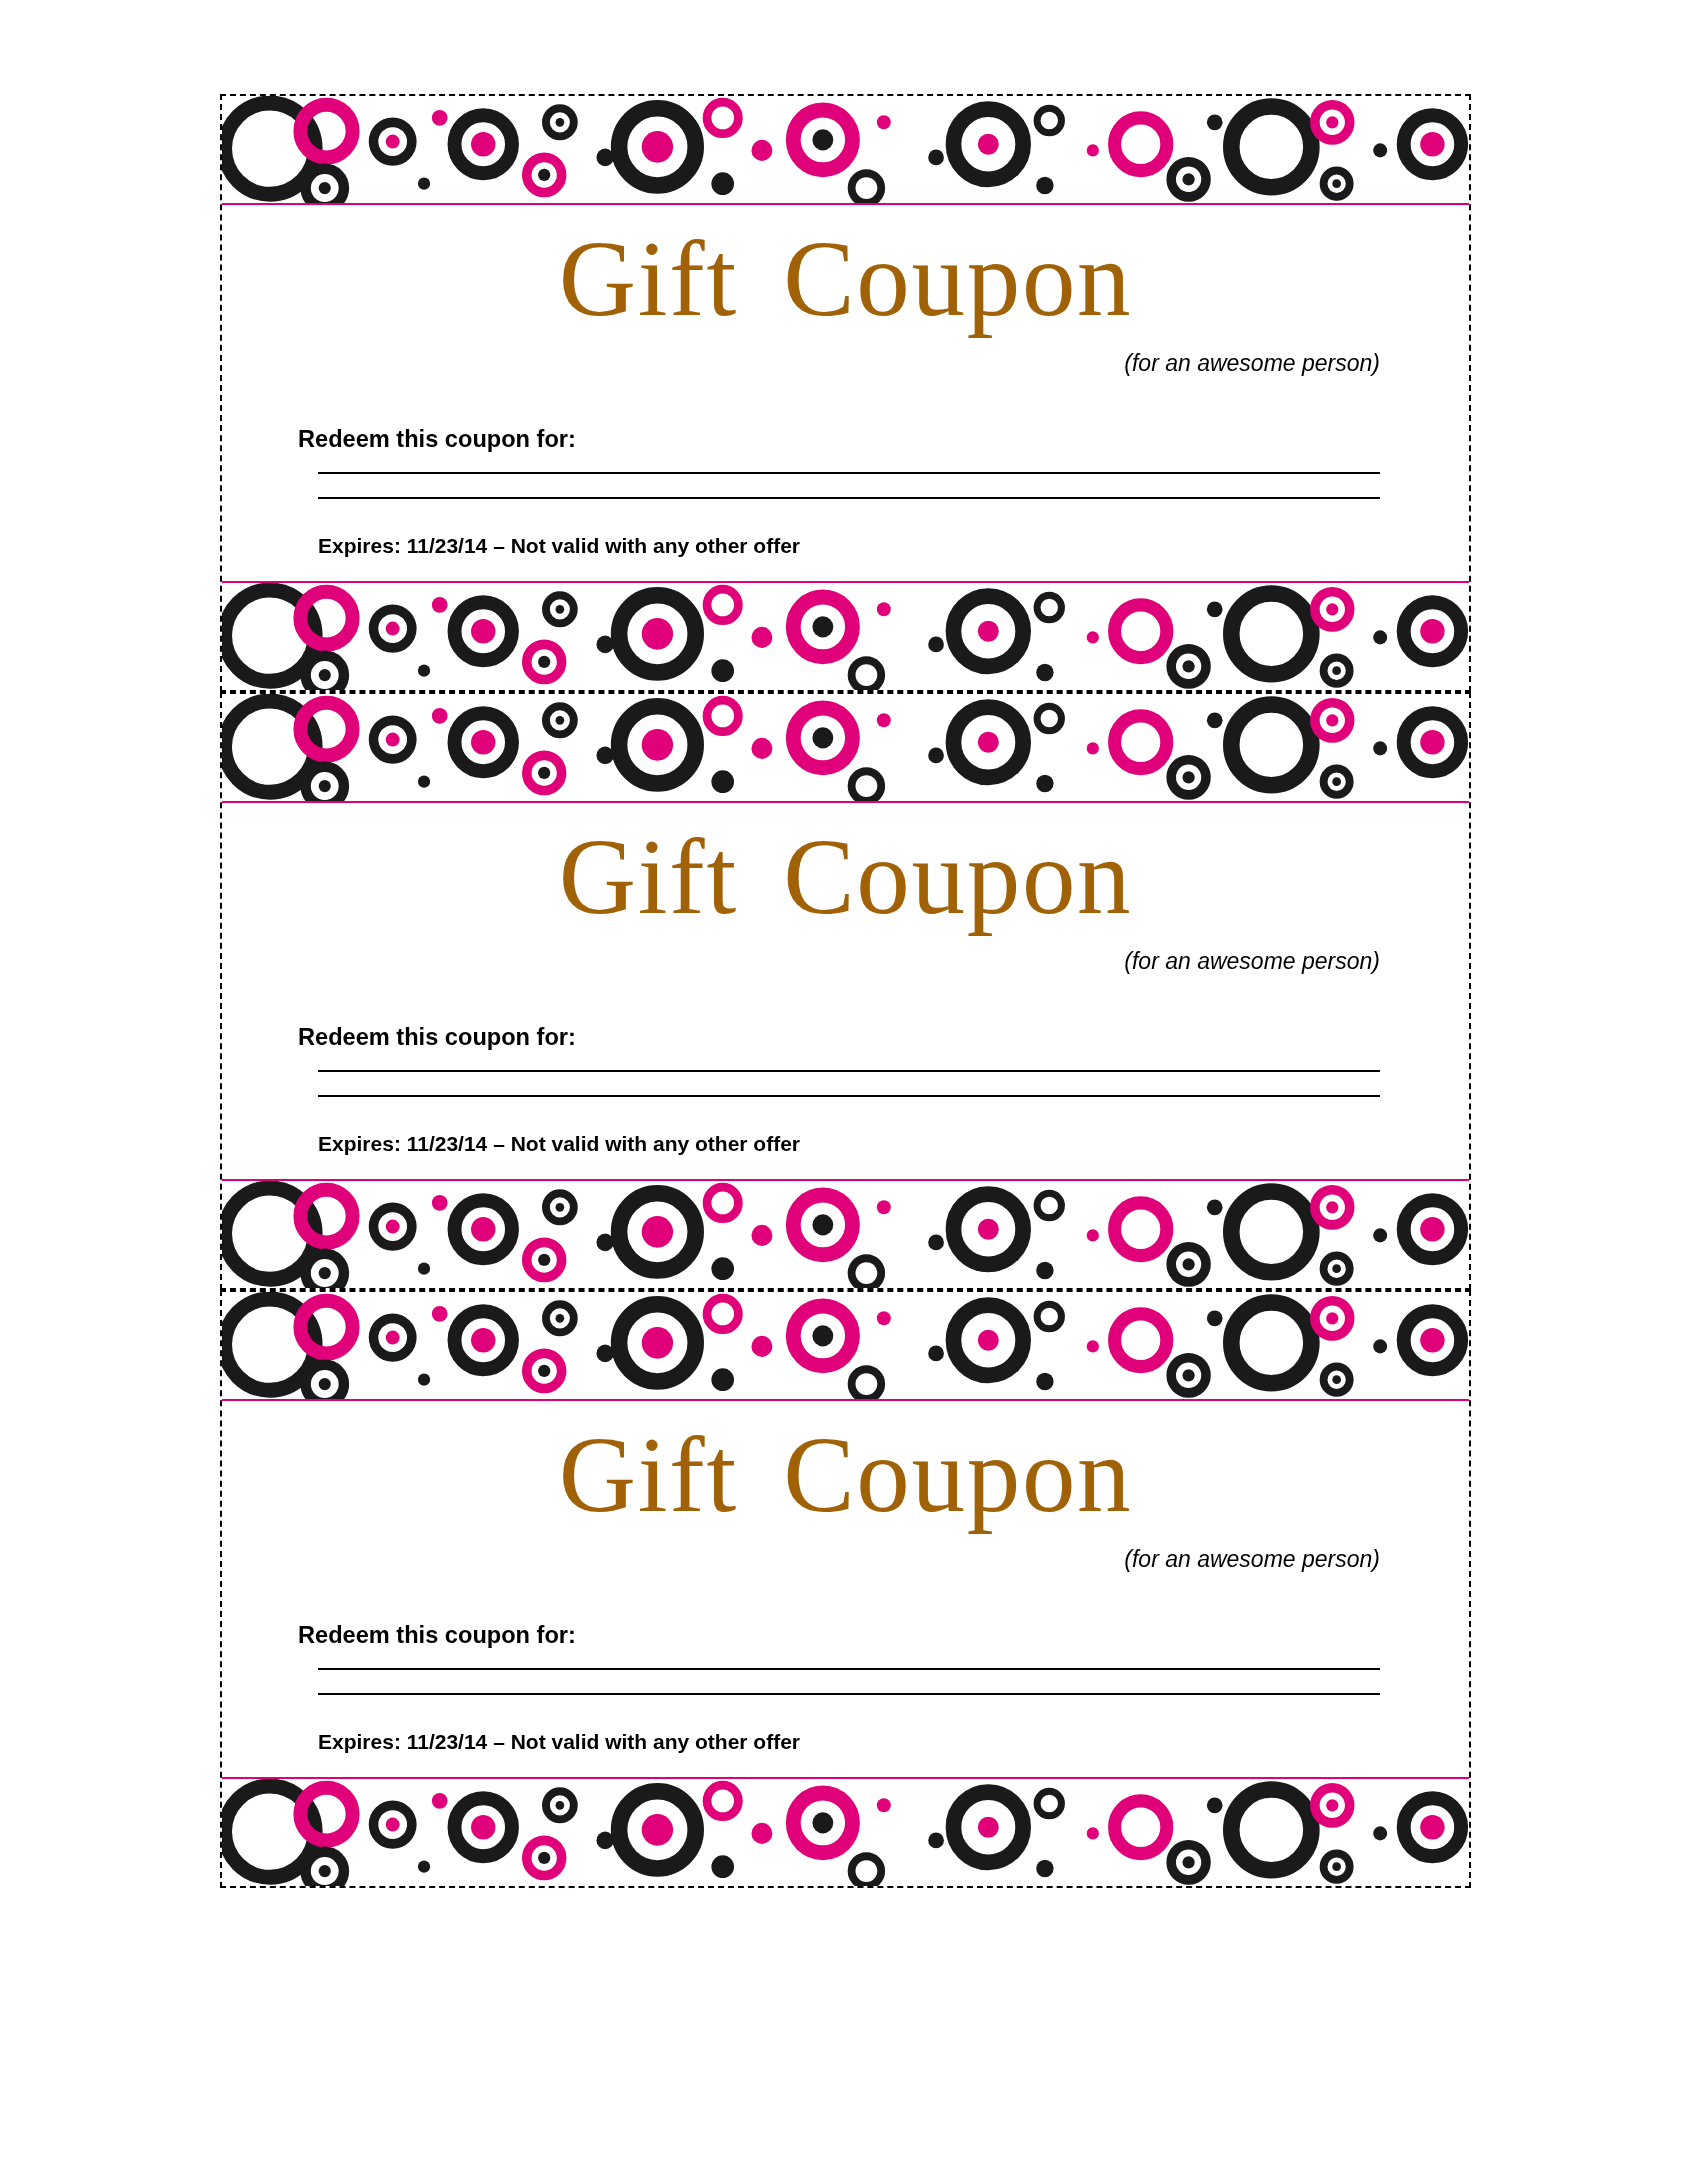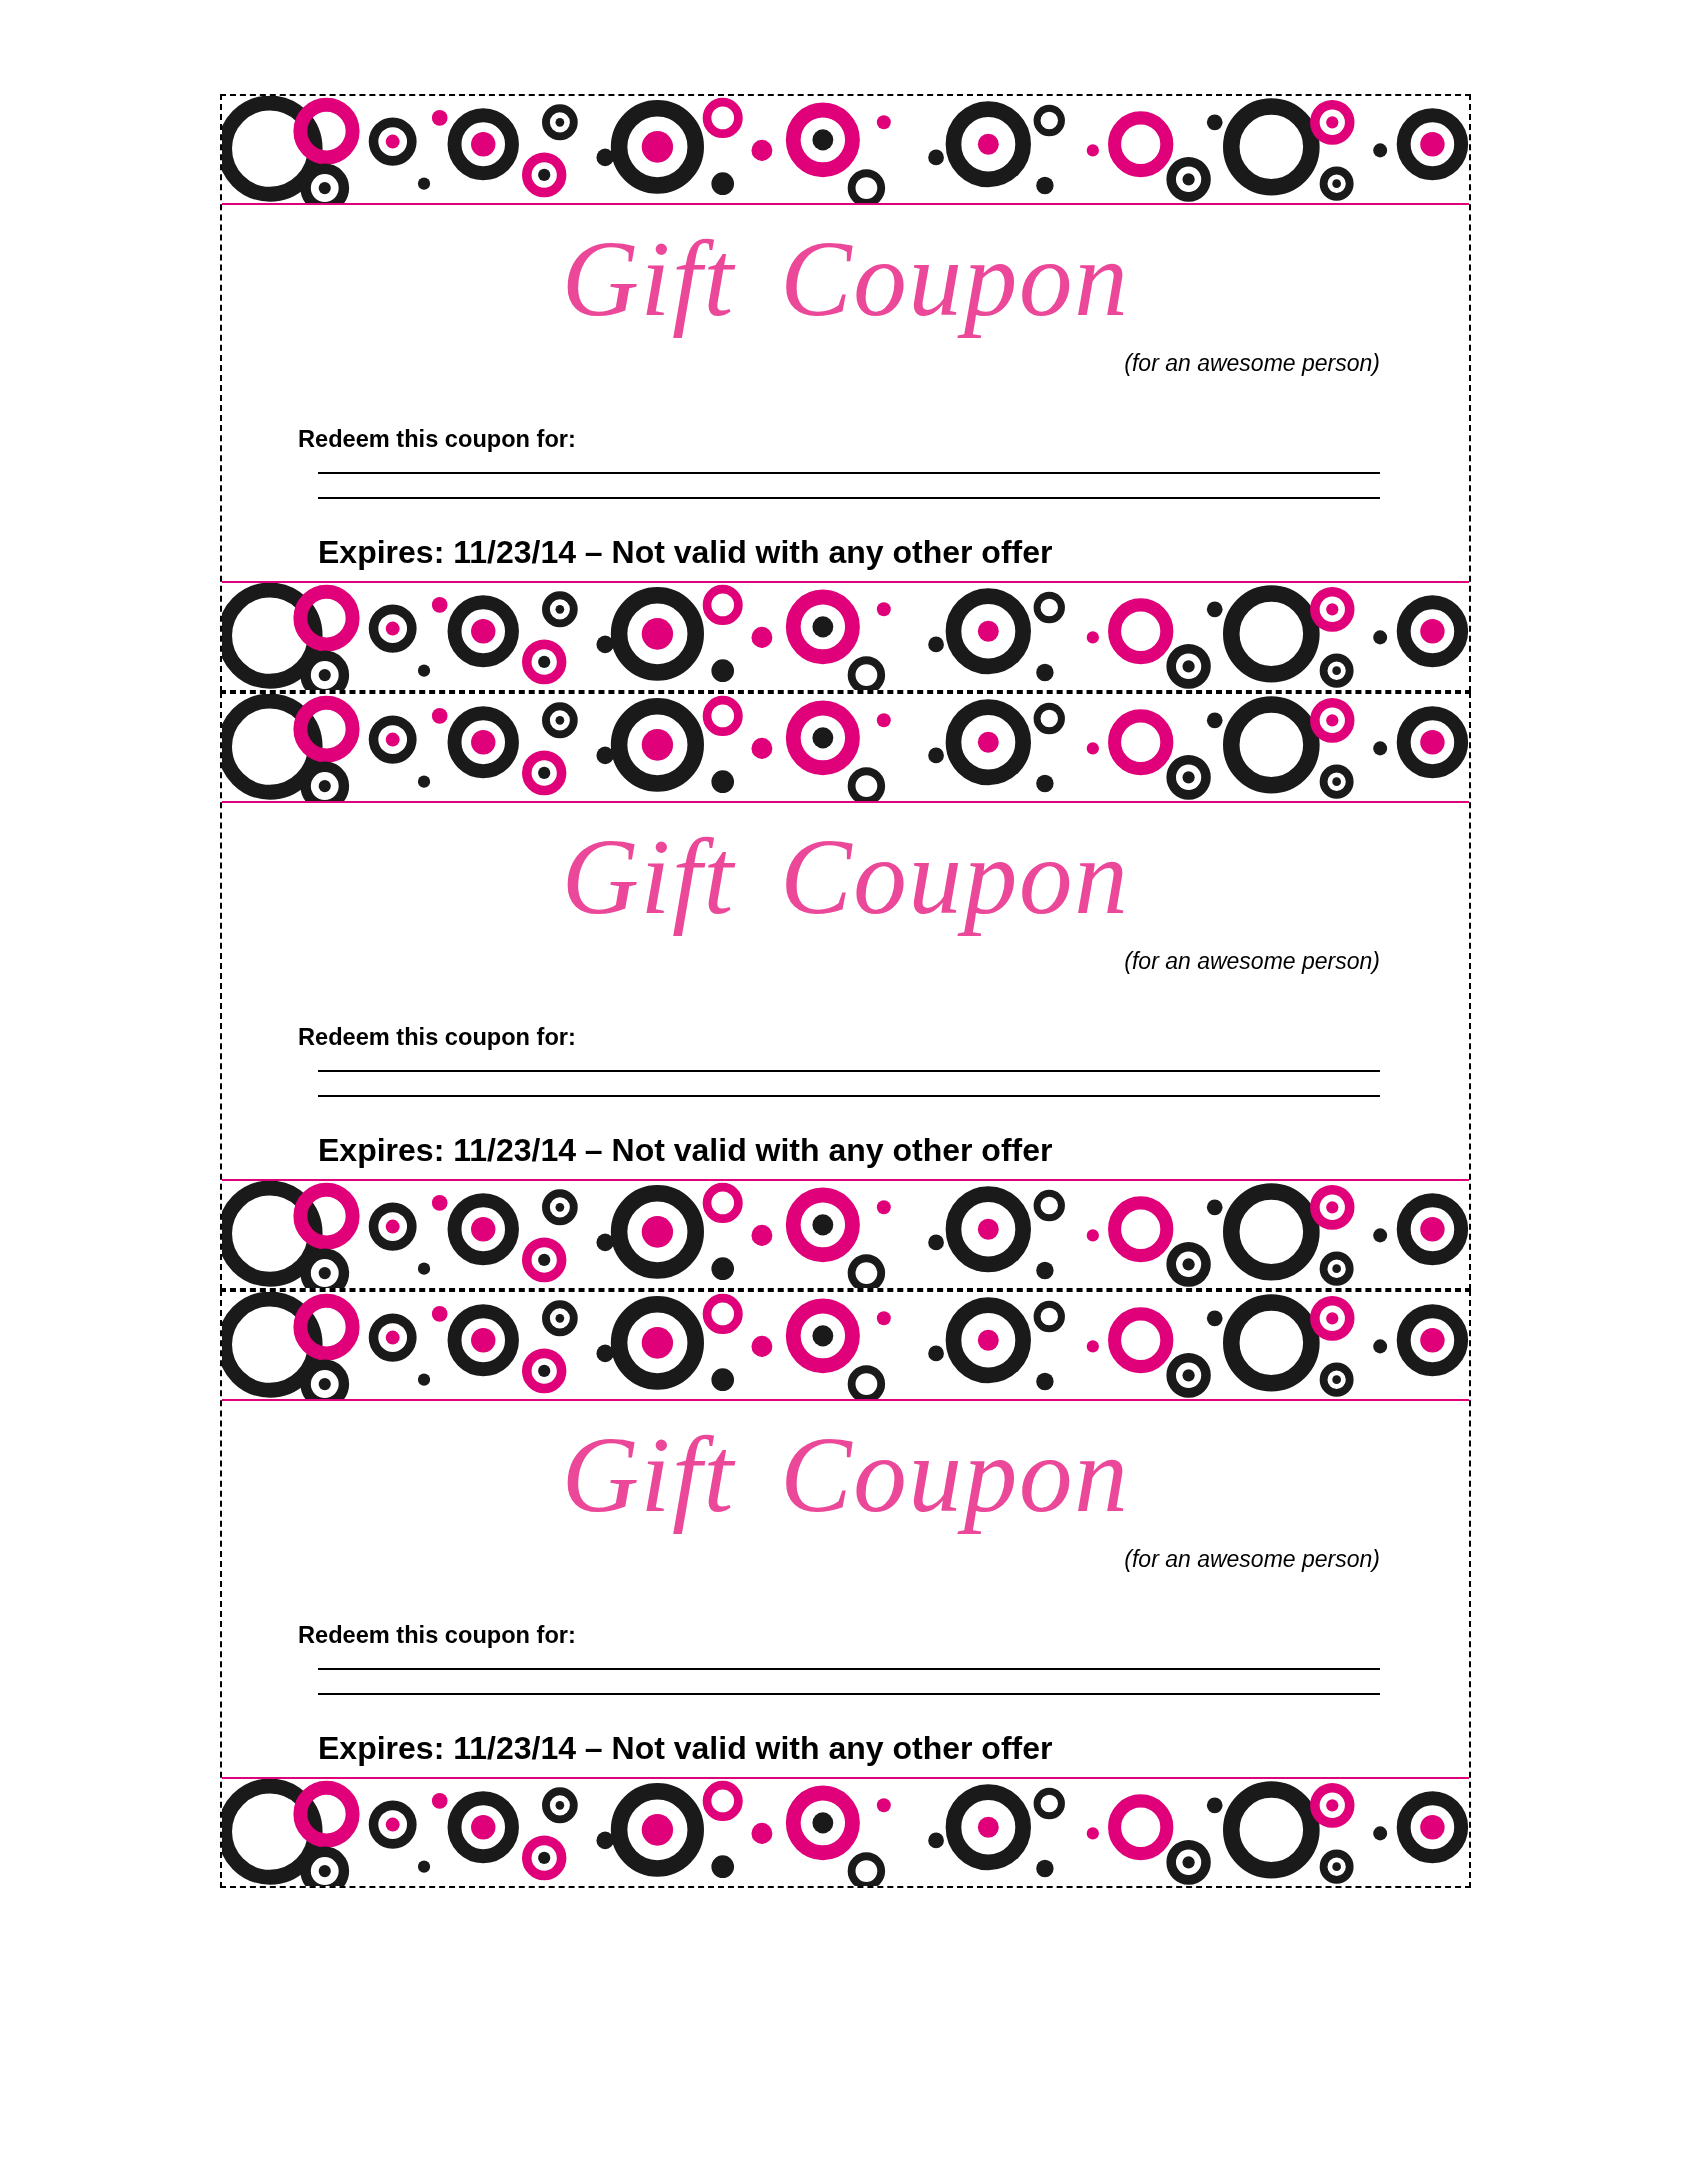--- a/index.html
+++ b/index.html
@@ -60,22 +60,21 @@
   
   .cbody {
     position: relative;
     padding: 0 45px 0 45px;
     height: 376px;
     box-sizing: border-box;
   }
 
   .title {
     font-family: "Liberation Serif", serif;
-    font-style: italic;
-    color: #ec4899;
+    color: #a16207;
     font-size: 84px;
     letter-spacing: 1.7px;
     text-align: center;
     padding-top: 15.7px;
     line-height: 1.1;
     white-space: pre;
     font-weight: 400;
   }
   .title .cap { font-size: 107px; }
 
@@ -98,21 +97,21 @@
   }
 
   .rule {
     height: 0;
     border-top: 2.6px solid #000;
     margin: 19px 44px 0 51px;
   }
   .rule.second { margin-top: 23px; }
 
   .expires {
-    font-size: 32px;
+    font-size: 21px;
     font-weight: bold;
     color: #000;
     margin-top: 35px;
     margin-left: 51px;
   }
 </style>
 </head>
 <body>
 
 <div class="page">

